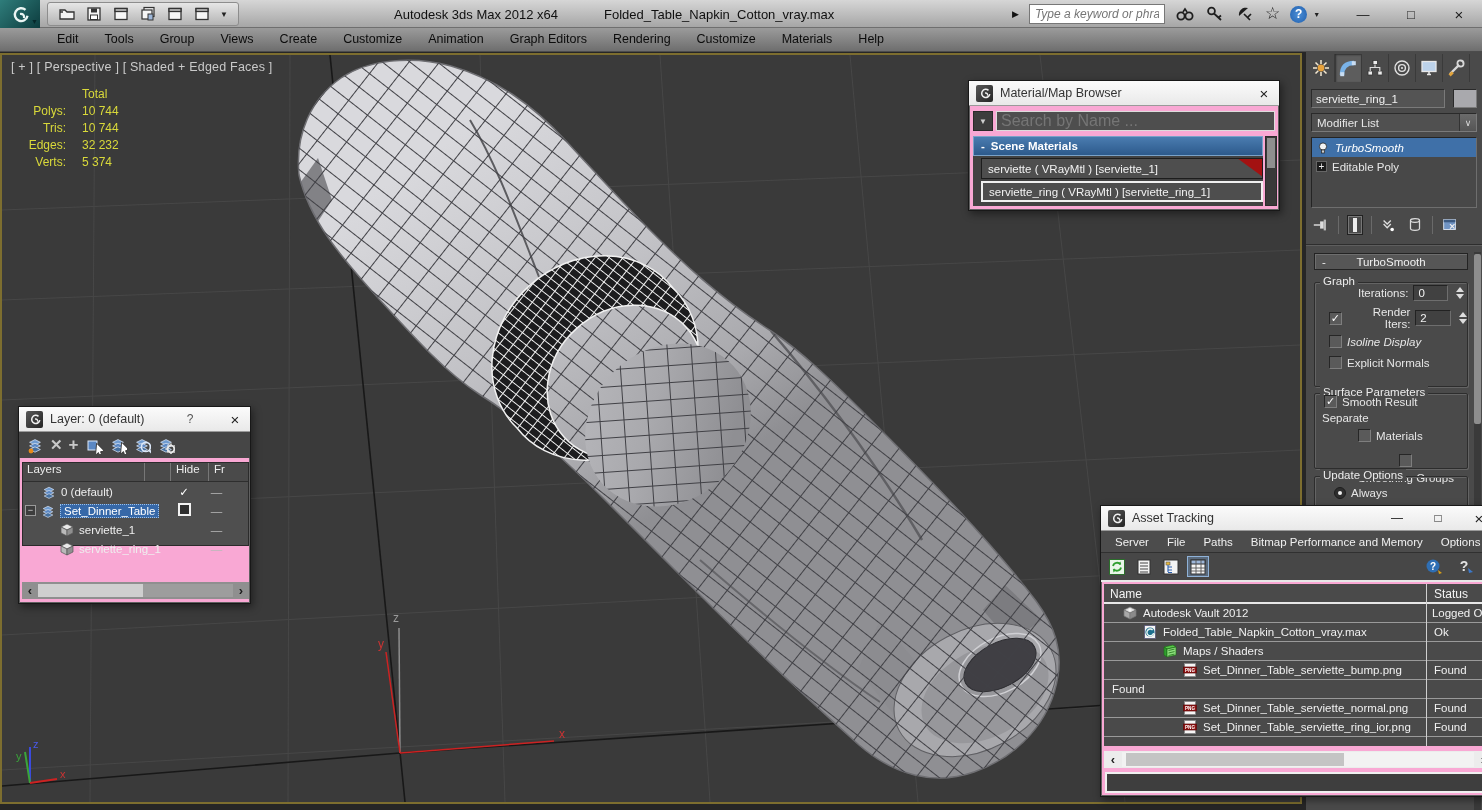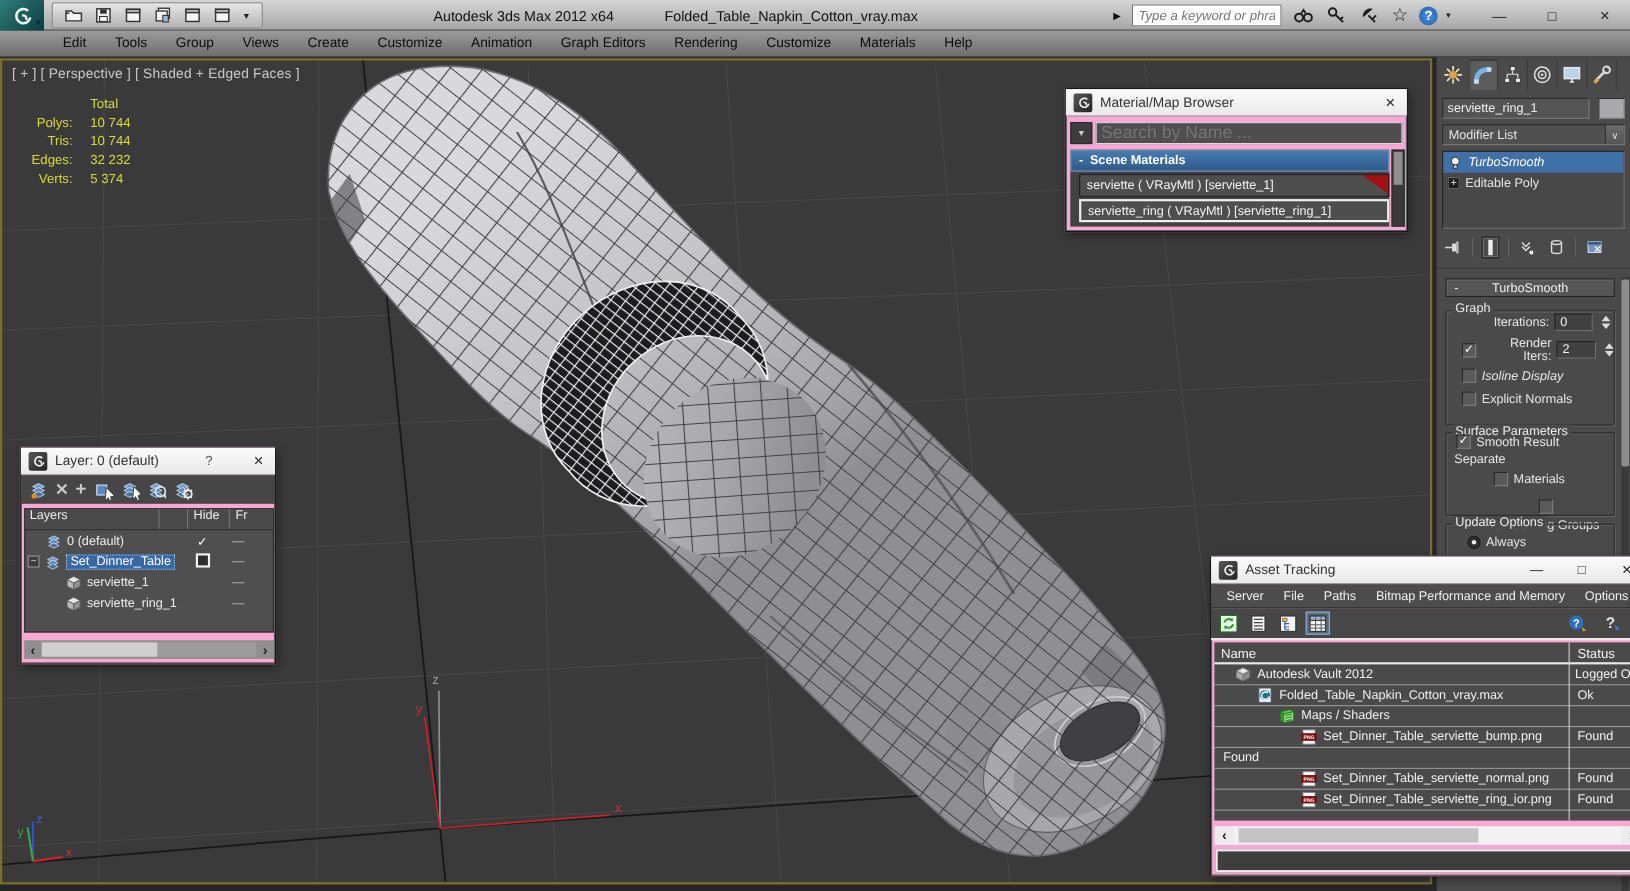--- a/index.html
+++ b/index.html
@@ -111,21 +111,21 @@
   .mat-item { position:relative; height:21px; margin:2px 0 0 8px; background:#4e4e4e; border:1px solid #1d1d1d;
     color:#f2f2f2; font-size:11.5px; display:flex; align-items:center; padding:0 6px; overflow:hidden; }
   .mat-item.sel { border:2px solid #f0f0f0; }
   .corner-red { position:absolute; right:-1px; top:-1px; width:0; height:0; border-top:19px solid #a31111; border-left:26px solid transparent; }
   .mat-scroll { position:absolute; right:2px; top:55px; width:12px; bottom:4px; background:#393939; border:1px solid #2c2c2c; }
   .mat-scroll .thumb { position:absolute; top:1px; left:1px; width:8px; height:30px; background:#8f8f8f; }
 
   
   #layerdlg { left:18px; top:406px; width:233px; height:198px; }
   .lay-toolbar { height:26px; display:flex; align-items:center; gap:6px; padding:0 7px; background:#464646; }
-  .lay-grid { position:absolute; left:3px; top:55px; width:227px; height:113px; background:#4f4f4f; border:1px solid #2b2b2b; }
+  .lay-grid { position:absolute; left:3px; top:55px; width:227px; height:84px; background:#4f4f4f; border:1px solid #2b2b2b; }
   .lay-hdr { height:19px; display:flex; color:#ececec; font-size:11.5px; border-bottom:1px solid #2e2e2e; background:#4a4a4a; }
   .lay-hdr .c1 { width:122px; padding-left:4px; border-right:1px solid #777; }
   .lay-hdr .c2 { width:26px; border-right:1px solid #777; }
   .lay-hdr .c3 { width:38px; padding-left:5px; border-right:1px solid #777; }
   .lay-hdr .c4 { flex:1; padding-left:5px; }
   .lay-row { height:19px; display:flex; align-items:center; color:#eee; font-size:11.5px; }
   .lr-main { width:148px; display:flex; align-items:center; gap:4px; height:100%; }
   .lr-check { width:26px; text-align:center; color:#fff; }
   .lr-hide { width:38px; text-align:center; color:#b9b9b9; letter-spacing:-1px; }
   .selbar { background:#3668a8; border:1px dotted #9ec1e8; padding:0 3px; color:#fff; }

